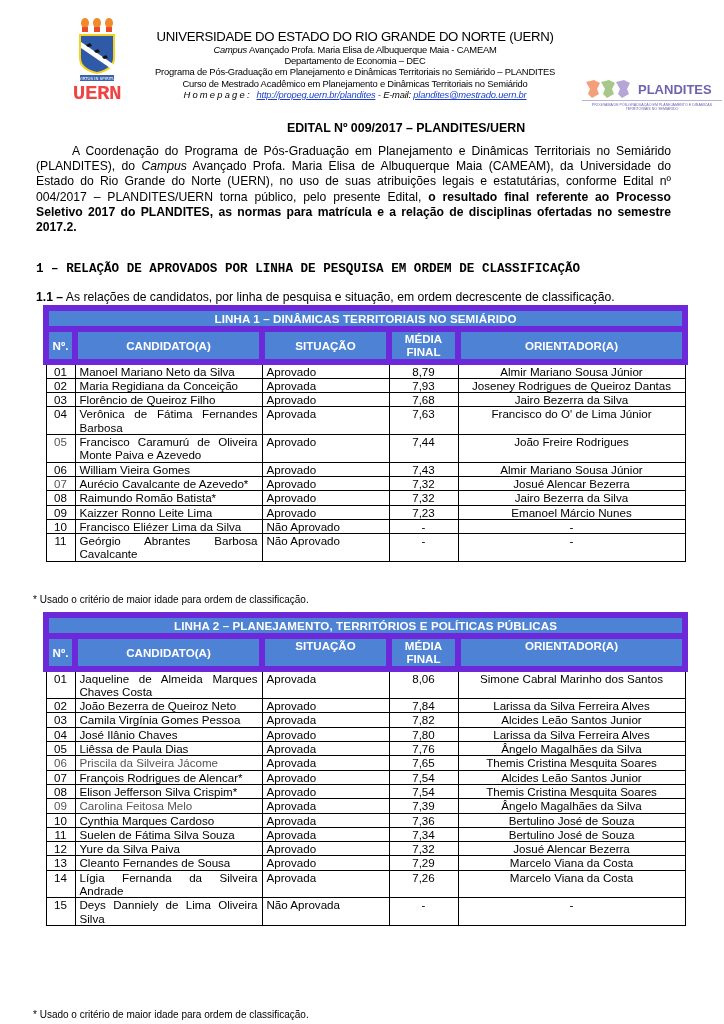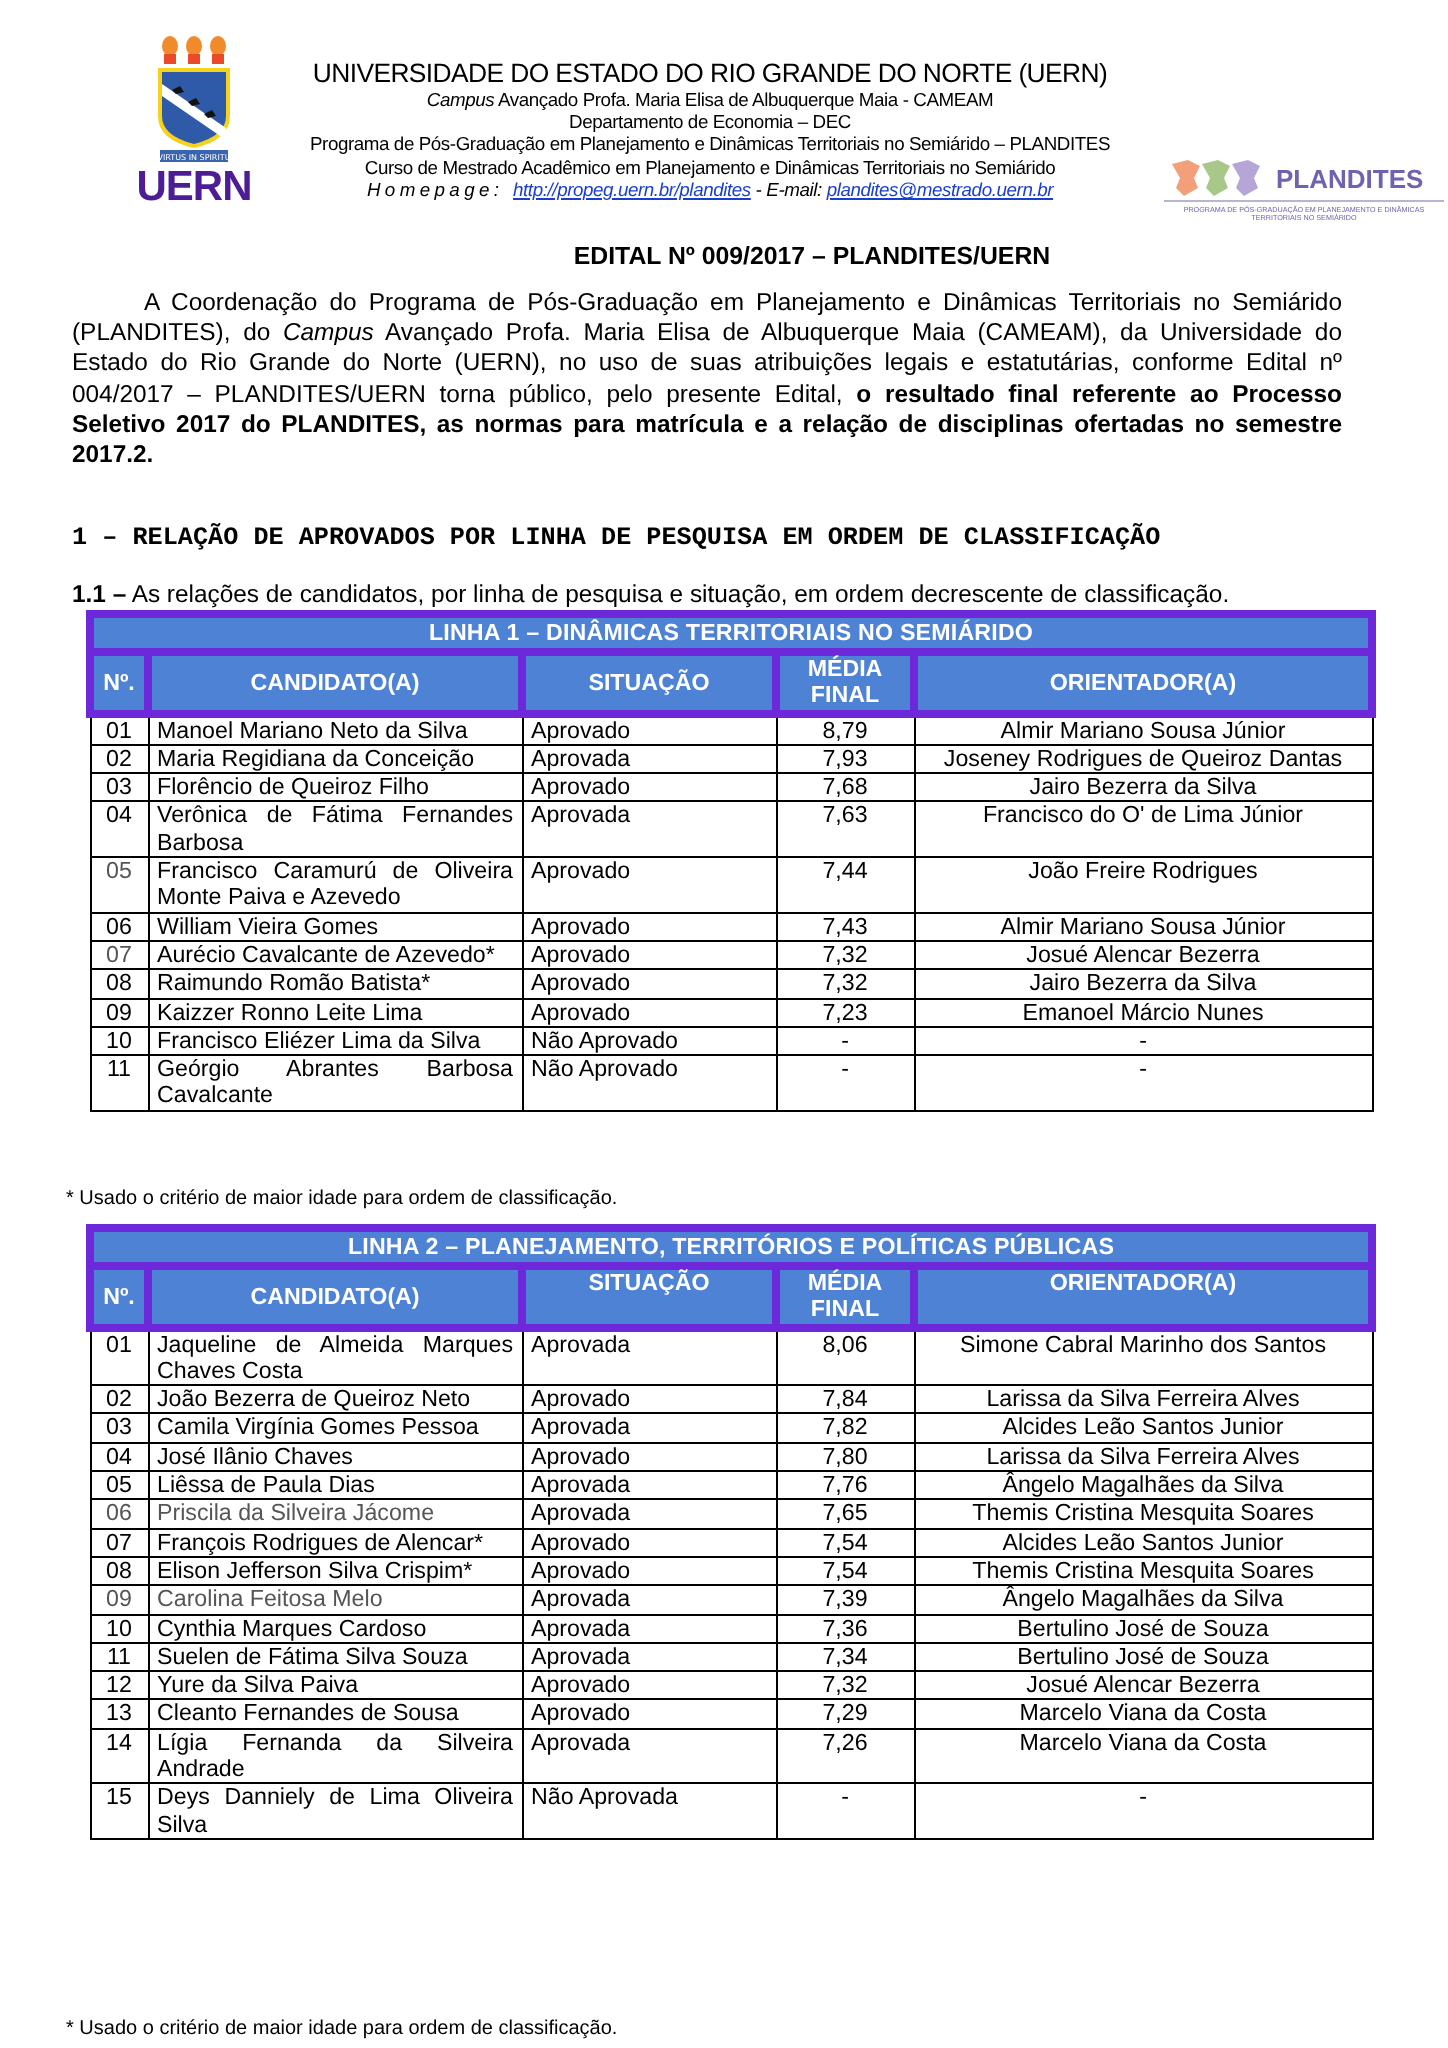--- a/index.html
+++ b/index.html
@@ -4,21 +4,21 @@
 <style>
   html, body { margin: 0; padding: 0; background: #ffffff; }
   body {
     width: 724px; height: 1024px; position: relative; overflow: hidden;
     font-family: "Liberation Sans", sans-serif; color: #000;
   }
   .header { position: absolute; left: 0; top: 0; width: 724px; height: 112px; }
   .uern-logo { position: absolute; left: 66px; top: 18px; width: 62px; height: 90px; }
   .uern-logo .word {
     position: absolute; left: 0; top: 64px; width: 62px; text-align: center;
-    font-family: Liberation Sans, sans-serif; font-weight: bold; font-size: 21px; color: #4c1d95; letter-spacing: -0.5px;
+    font-family: Liberation Mono, monospace; font-weight: bold; font-size: 21px; color: #ef4444; letter-spacing: -0.5px;
   }
   .plandites-logo { position: absolute; left: 582px; top: 30px; width: 140px; height: 36px; margin-top: 48px; }
   .plandites-logo .pname {
     position: absolute; left: 56px; top: 4px; font-weight: bold; font-size: 13px; color: #6f63b0;
   }
   .plandites-logo .psub {
     position: absolute; left: 0; top: 22px; width: 140px; text-align: center; font-size: 3.6px; color: #6f63b0;
     line-height: 4px; border-top: 1px solid #b9b4d6; padding-top: 2px;
   }
   .head-text { position: absolute; left: 130px; top: 30px; width: 450px; text-align: center; line-height: 11.2px; }
@@ -33,21 +33,21 @@
     position: absolute; left: 36px; top: 144px; width: 635px; font-size: 12.2px; line-height: 15.2px; text-align: justify;
     text-indent: 36px;
   }
   .sec-title { position: absolute; left: 36px; top: 262px; font-weight: bold; font-size: 12.6px; font-family: Liberation Mono, monospace; }
   .sub-title { position: absolute; left: 36px; top: 290px; font-size: 12.2px; }
   .sub-title b { font-weight: bold; }
 
   table.res {
     position: absolute; left: 43px; width: 645px; border-collapse: collapse; font-size: 11.6px; line-height: 13.3px;
   }
-  table.res th { background: #4e82d4; color: #fff; font-weight: bold; border: 4px solid #6d28d9; padding: 0 3px; font-size: 11.6px; }
+  table.res th { background: #4e82d4; color: #fff; font-weight: bold; border: 6px solid #6d28d9; padding: 0 3px; font-size: 11.6px; }
   table.res th.title { height: 15px; letter-spacing: 0.1px; }
   table.res td { border: 1px solid #000; padding: 0 4px; vertical-align: top; }
   table.res td.n { text-align: center; width: 24px; padding: 0 2px; }
   table.res td.c { text-align: justify; width: 178px; }
   table.res td.s { width: 118px; }
   table.res td.m { text-align: center; width: 60px; }
   table.res td.o { text-align: center; }
   table.res td.grey { color: #555; }
   #t1 { top: 305px; }
   #t2 { top: 612px; }

